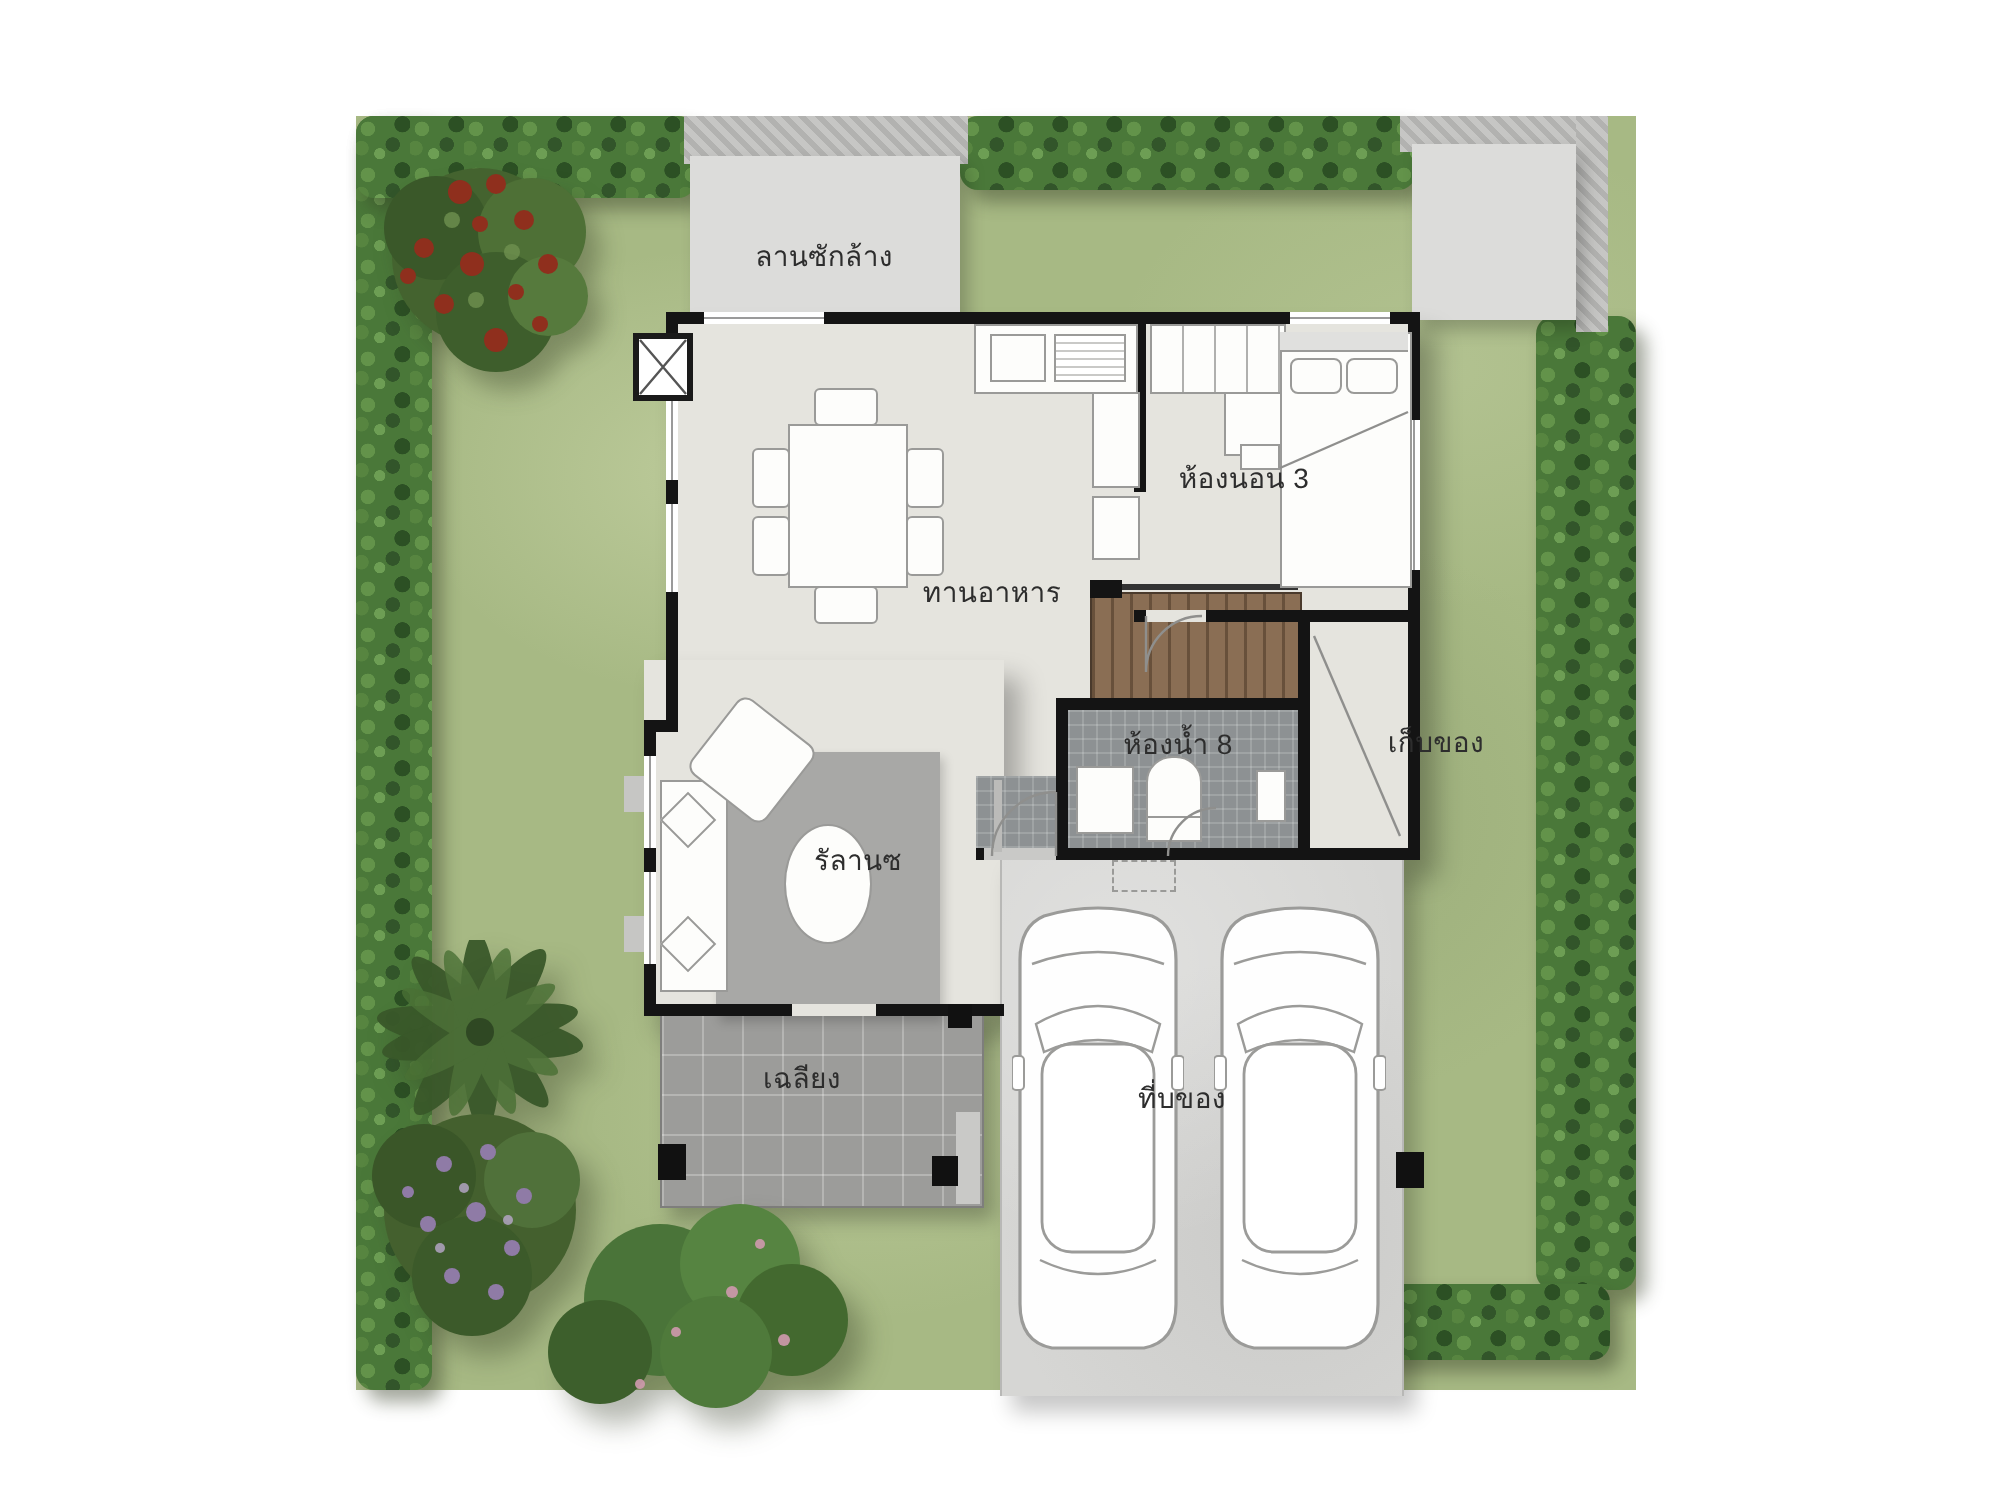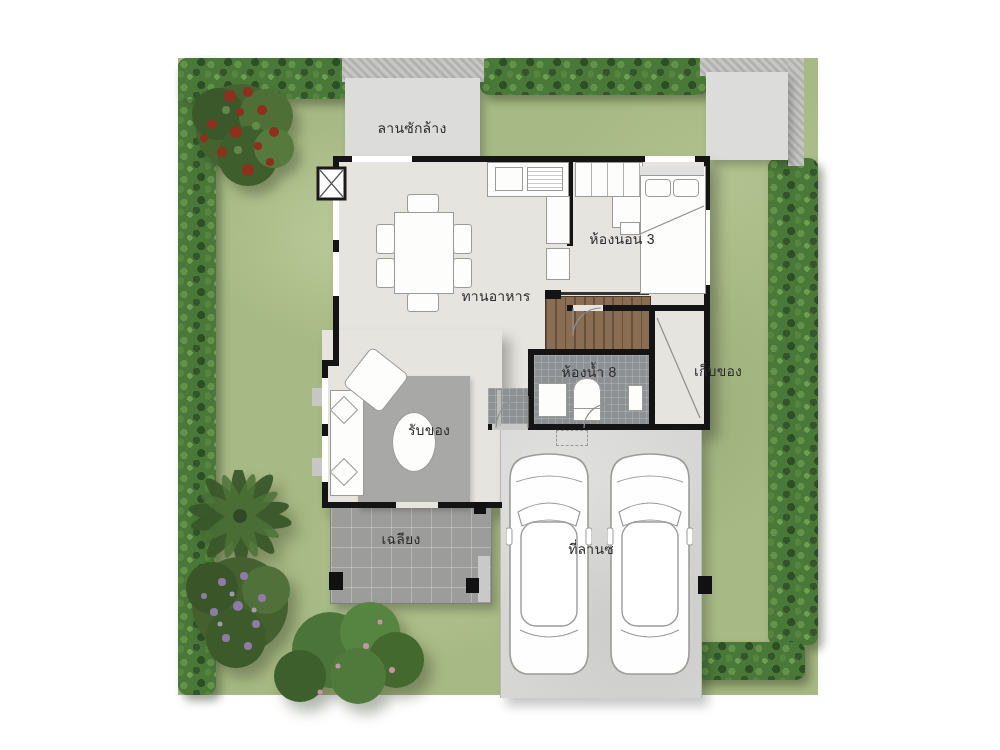--- a/index.html
+++ b/index.html
@@ -270,17 +270,17 @@
           <circle cx="210" cy="152" r="2.5"></circle>
       </g>
     </g>
   </svg>
 
   <div class="lbl" style="left:412px;top:128px;">ลานซักล้าง</div>
   <div class="lbl" style="left:496px;top:268px;margin-top:28px;">ทานอาหาร</div>
   <div class="lbl" style="left:622px;top:239px;">ห้องนอน 3</div>
   <div class="lbl" style="left:589px;top:372px;">ห้องน้ำ 8</div>
   <div class="lbl" style="left:678px;top:371px;margin-left:40px;">เก็บของ</div>
-  <div class="lbl" style="left:429px;top:430px;">รับของ</div>
+  <div class="lbl" style="left:429px;top:430px;">รัลานซ</div>
   <div class="lbl" style="left:401px;top:539px;">เฉลียง</div>
-  <div class="lbl" style="left:591px;top:549px;">ที่ลานซ</div>
+  <div class="lbl" style="left:591px;top:549px;">ที่บของ</div>
 
 </div>
 
 </body></html>

